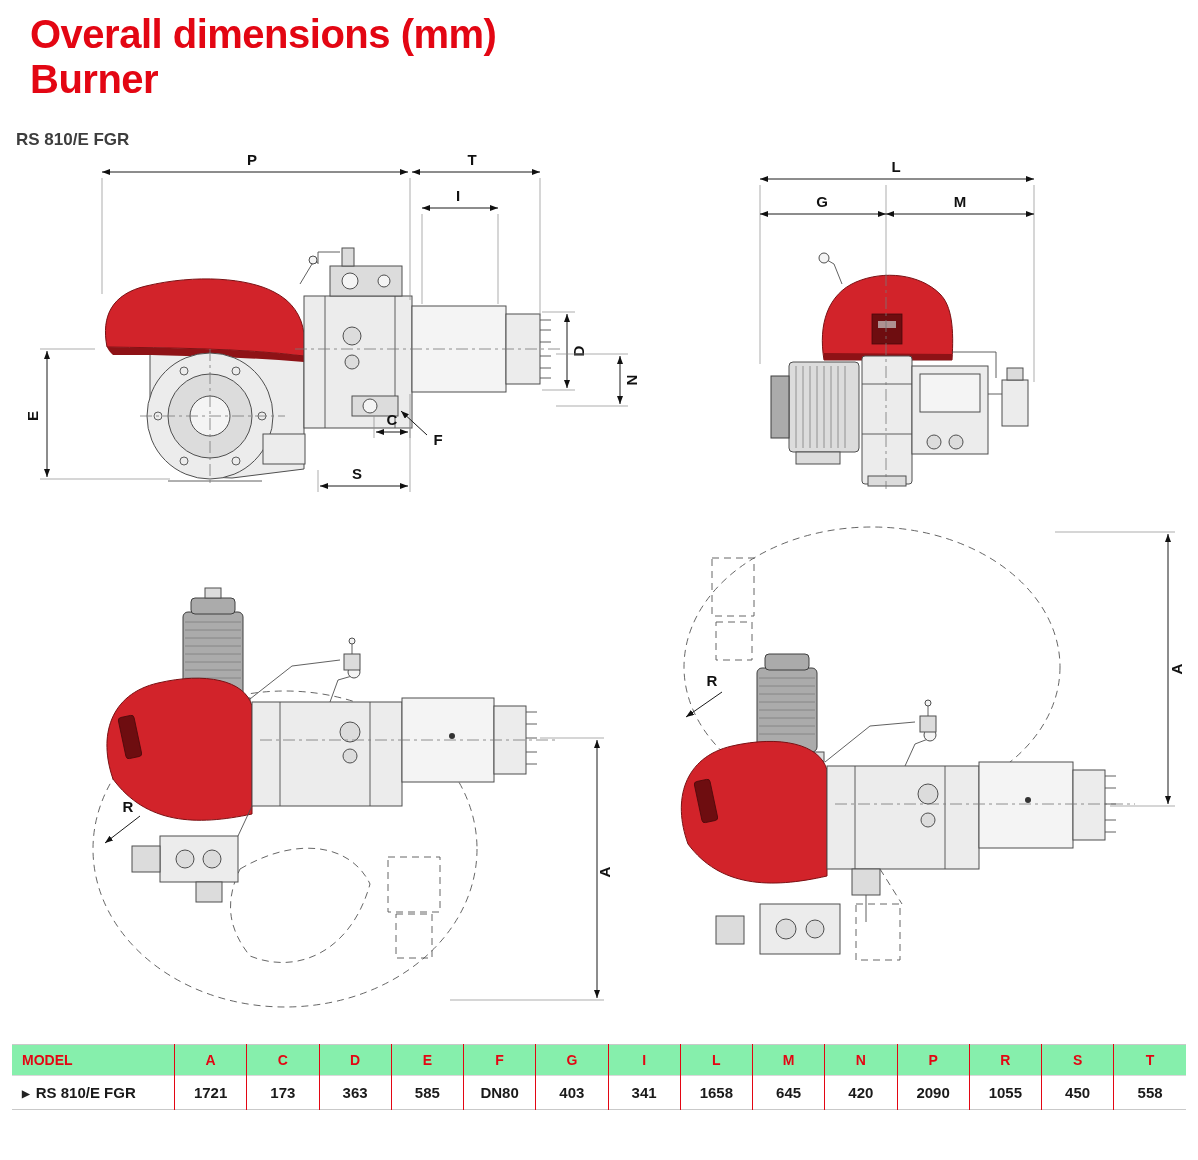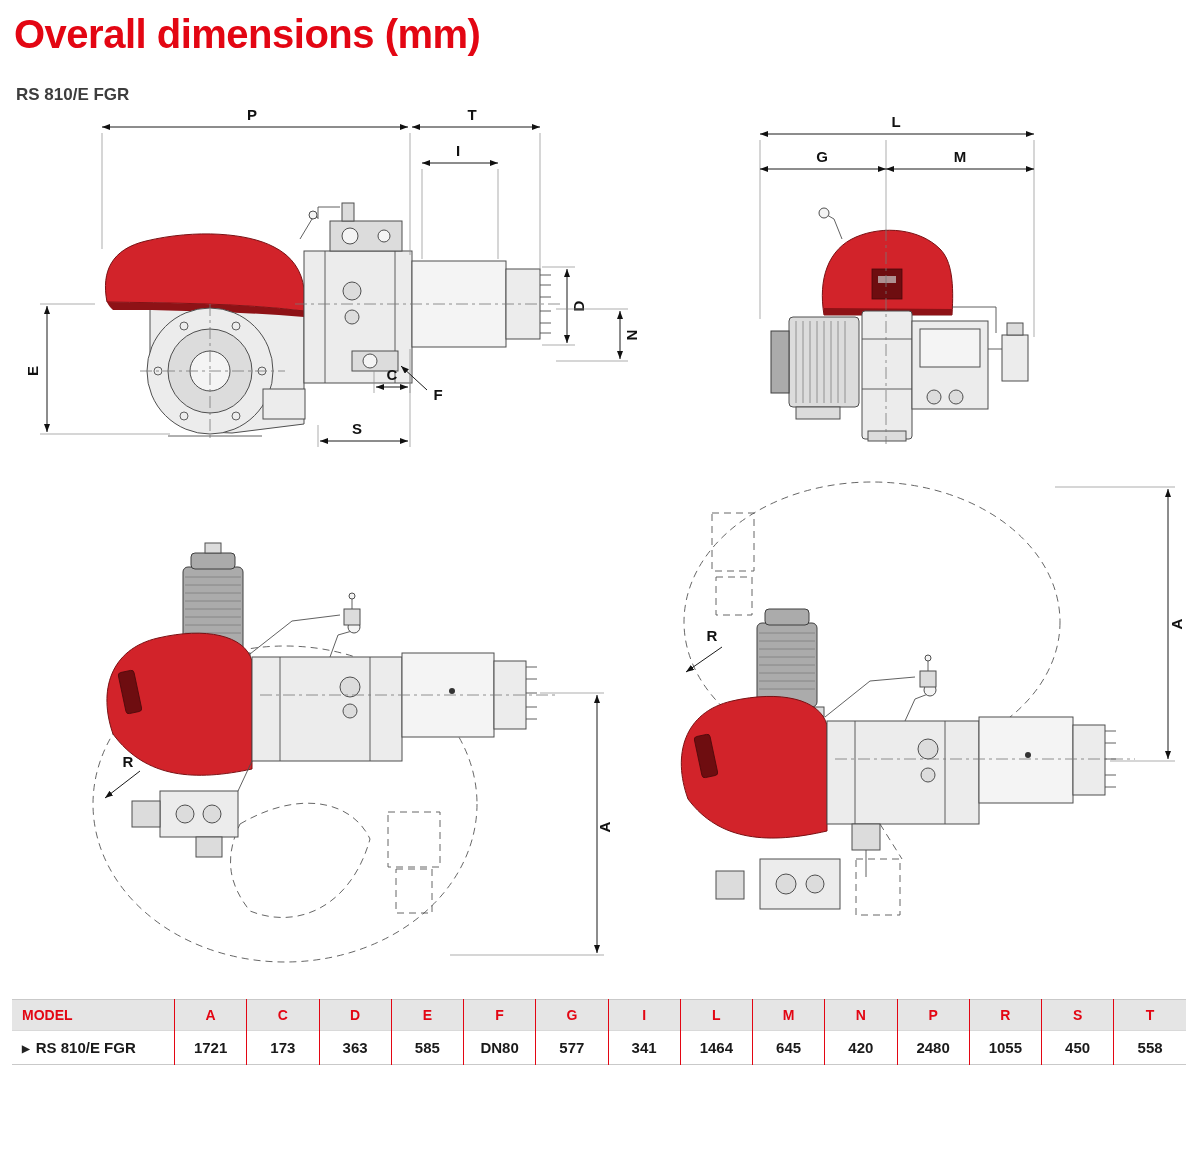--- a/index.html
+++ b/index.html
@@ -2,21 +2,21 @@
 <html><head>
 <meta charset="utf-8">
 <style>
   html,body { margin:0; padding:0; }
   body {
     width:1198px; height:1160px; background:#ffffff; overflow:hidden;
     font-family:"Liberation Sans", sans-serif;
   }
   .title {
     color:#e30613; font-weight:bold; font-size:40px; line-height:1.12;
-    padding:12px 0 0 14px; letter-spacing:-0.5px;
+    padding:12px 0 0 30px; letter-spacing:-0.5px;
   }
   .model {
     font-size:17px; font-weight:bold; color:#3d3d3d; padding:28px 0 0 16px;
   }
   svg.drawings { display:block; margin-top:4px; }
 
   
   .outline { fill:#ececec; stroke:#4f4f4f; stroke-width:1; }
   .light   { fill:#f4f4f4; stroke:#4f4f4f; stroke-width:1; }
   .mid     { fill:#dcdcdc; stroke:#4f4f4f; stroke-width:1; }
@@ -35,39 +35,40 @@
     font-size:15px; fill:#111; text-anchor:middle;
   }
 
   
   .dim-table {
     width:1174px; margin:10px 12px 0 12px; border-collapse:collapse;
     border-top:1px solid #c9c9c9; border-bottom:1px solid #c9c9c9;
     table-layout:fixed;
   }
   .dim-table th {
-    background:#e5e5e5; color:#e30613; font-weight:bold; font-size:14px;
+    background:#86efac; color:#e30613; font-weight:bold; font-size:14px;
     padding:7px 2px; text-align:center;
   }
   .dim-table td {
     background:#ffffff; color:#1a1a1a; font-weight:bold; font-size:15px;
     padding:8px 2px; text-align:center;margin-top:10px;
   }
   .dim-table th + th, .dim-table td + td { border-left:1px solid #e30613; }
   .dim-table thead tr { border-bottom:1px solid #d9d9d9; }
   .dim-table th:first-child, .dim-table td:first-child {
     text-align:left; padding-left:10px; width:150px;
   }
   .marker { font-size:10px; margin-right:6px; color:#222; vertical-align:1px; }
 </style>
 </head>
 <body>
 
 <div class="title">
   <div>Overall dimensions (mm)</div>
+  <div>Burner</div>
 </div>
 
 <div class="model">RS 810/E FGR</div>
 
 <svg class="drawings" width="1198" height="880" viewBox="0 190 1198 880">
   <defs>
     <marker id="arr" orient="auto-start-reverse" markerWidth="9" markerHeight="7" refX="8" refY="3">
         <path d="M0,0 L8,3 L0,6 Z" fill="#111"></path>
       </marker>
   </defs>
@@ -413,24 +414,24 @@
   <tbody>
     <tr>
       <td>
         <span class="marker">▶</span><span>RS 810/E FGR</span>
       </td>
       <td>1721</td>
       <td>173</td>
       <td>363</td>
       <td>585</td>
       <td>DN80</td>
-      <td>577</td>
+      <td>403</td>
       <td>341</td>
-      <td>1464</td>
+      <td>1658</td>
       <td>645</td>
       <td>420</td>
-      <td>2480</td>
+      <td>2090</td>
       <td>1055</td>
       <td>450</td>
       <td>558</td>
     </tr>
   </tbody>
 </table>
 
 </body></html>

